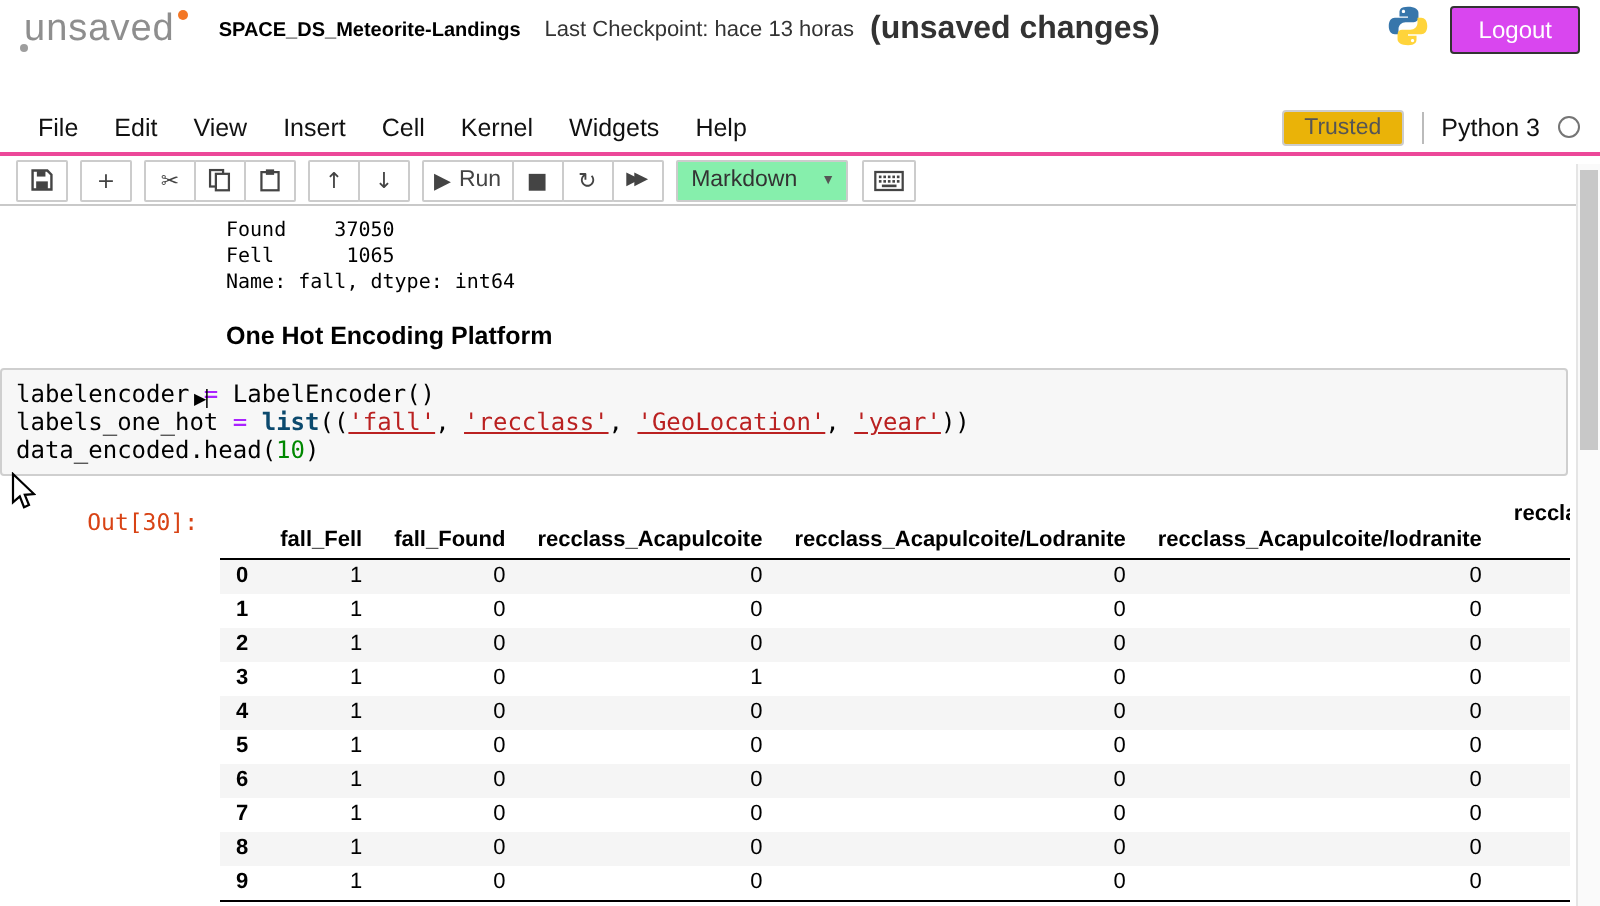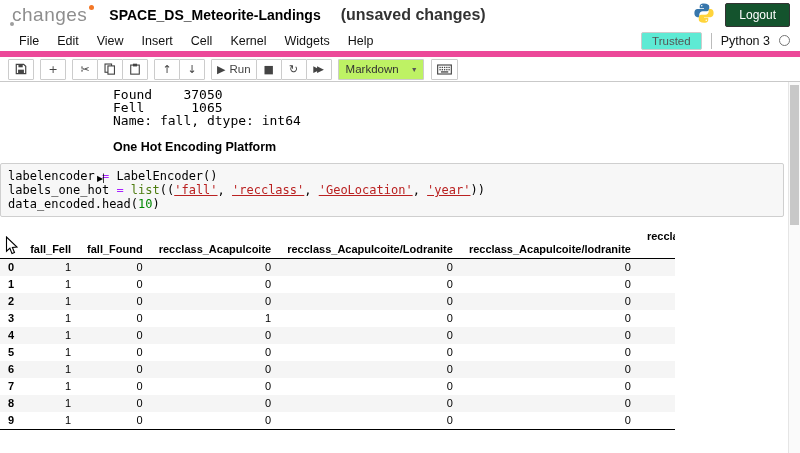--- a/index.html
+++ b/index.html
@@ -4,57 +4,57 @@
 <style>
   * { margin:0; padding:0; box-sizing:border-box; }
   html,body { width:800px; height:453px; overflow:hidden; }
   body { font-family:"Liberation Sans", sans-serif; background:#fff; position:relative; color:#000; }
 
   
   .header { height:30px; display:flex; align-items:center; padding:0 10px 0 12px; }
   .logo { position:relative; font-size:19px; color:#8e8e8e; margin-right:22px; letter-spacing:.5px; }
   .logo .moon1 { position:absolute; right:-7px; top:1px; width:5px; height:5px; border-radius:50%; background:#f37726; }
   .logo .moon2 { position:absolute; left:-2px; bottom:0px; width:4px; height:4px; border-radius:50%; background:#9e9e9e; }
-  .nb-title { font-size:14px; font-weight:600; margin-right:12px; }
+  .nb-title { font-size:10px; font-weight:600; margin-right:12px; }
   .checkpoint { font-size:11px; color:#333; }
   .unsaved { font-size:16px; color:#333; margin-left:8px;font-weight:bold; }
   .header-right { margin-left:auto; display:flex; align-items:center; gap:10px; }
-  .logout-btn { background:#14532d; color:#fff; border:1px solid #333; border-radius:2px; font-size:12px; padding:4px 13px; cursor:pointer; }
-
-  
-  .menubar { height:27px; display:flex; align-items:center; padding:0 10px; border-bottom:6px solid #ec4899; }
+  .logout-btn { background:#d946ef; color:#fff; border:1px solid #333; border-radius:2px; font-size:12px; padding:4px 13px; cursor:pointer; }
+
+  
+  .menubar { height:27px; display:flex; align-items:center; padding:0 10px; border-bottom:2px solid #ec4899;margin-top:21px; }
   .menu-item { font-size:12.5px; padding:4px 9px; cursor:pointer; color:#111; }
   .menubar-right { margin-left:auto; display:flex; align-items:center; gap:9px; }
-  .trusted-btn { font-size:11.5px; color:#555; background:#5eead4; border:1px solid #ccc; border-radius:2px; padding:2px 10px; }
+  .trusted-btn { font-size:11.5px; color:#555; background:#eab308; border:1px solid #ccc; border-radius:2px; padding:2px 10px; }
   .kernel-divider { width:1px; height:16px; background:#bbb; }
   .kernel-name { font-size:12.5px; color:#111; }
   .kernel-ind { width:11px; height:11px; border:1.5px solid #757575; border-radius:50%; display:inline-block; }
 
   
   .toolbar { height:25px; display:flex; align-items:center; padding:0 8px; border-bottom:1px solid #c9c9c9; gap:7px; }
   .btn-group { display:flex; }
   .tb-btn { height:21px; min-width:26px; background:#fff; border:1px solid #ccc; display:flex; align-items:center; justify-content:center; font-size:12px; color:#444; cursor:pointer; margin-right:-1px; padding:0 5px; border-radius:1px; }
   .tb-btn.run { gap:4px; font-size:11.5px; }
   .glyph { font-family:"DejaVu Sans", sans-serif; font-size:11px; color:#444; line-height:1; }
   .glyph.ff { letter-spacing:-3px; padding-right:3px; font-size:9px; }
-  .celltype-select { height:21px; border:1px solid #ccc; border-radius:1px; background:#bef264; display:flex; align-items:center; font-size:11.5px; color:#333; padding:0 5px 0 7px; gap:12px; cursor:pointer; }
+  .celltype-select { height:21px; border:1px solid #ccc; border-radius:1px; background:#86efac; display:flex; align-items:center; font-size:11.5px; color:#333; padding:0 5px 0 7px; gap:12px; cursor:pointer; }
   .caret { font-size:7px; color:#555; }
 
   
   .nb { padding-top:6px; position:relative; height:371px; overflow:hidden; }
-  .prev-out { margin-left:113px; font-family:"DejaVu Sans Mono","Liberation Mono",monospace; font-size:13px; line-height:13px; white-space:pre; color:#000; }
+  .prev-out { margin-left:113px; font-family:"DejaVu Sans Mono","Liberation Mono",monospace; font-size:10px; line-height:13px; white-space:pre; color:#000; }
   .md-head { margin:13px 0 0 113px; font-size:12.5px; font-weight:bold; }
 
   .code-row { display:flex; margin-top:9px; position:relative; }
   .prompt { width:110px; flex:0 0 110px; text-align:right; padding-right:11px; font-family:"DejaVu Sans Mono","Liberation Mono",monospace; font-size:11.5px; padding-top:5px; }
   .prompt.in { color:#303F9F; }
   .prompt.out { color:#D84315; }
   .fold-ind { position:absolute; left:97px; top:11px; font-size:8px; color:#000; letter-spacing:0; }
   .input-area { flex:1; margin-right:16px; background:#f7f7f7; border:1px solid #cfcfcf; border-radius:2px; padding:5px 7px; font-family:"DejaVu Sans Mono","Liberation Mono",monospace; font-size:12px; line-height:14px; cursor:text; }
-  .tk-pl { color:#000; } .tk-op { color:#AA22FF; } .tk-bi { color:#4d7c0f; } .tk-st { color:#BA2121;text-decoration:underline; } .tk-nu { color:#080; }
+  .tk-pl { color:#000; } .tk-op { color:#AA22FF; } .tk-bi { color:#0c4a6e;font-weight:bold; } .tk-st { color:#BA2121;text-decoration:underline; } .tk-nu { color:#080; }
 
   .out-row { display:flex; margin-top:11px; }
   .table-wrap { width:675px; overflow:hidden; }
   table.dataframe { border-collapse:collapse; font-size:11px; table-layout:auto; }
   .dataframe th, .dataframe td { text-align:right; border:none; padding:2px 8px; line-height:13px; }
   .dataframe thead th { font-weight:bold; vertical-align:bottom; white-space:pre; }
   .dataframe thead { border-bottom:1px solid #000; }
   .dataframe tbody th { font-weight:bold; }
   .dataframe tbody tr:nth-child(odd) { background:#f5f5f5; }
   .dataframe tbody tr:last-child { border-bottom:1px solid #000; }
@@ -71,25 +71,26 @@
   .vscroll { position:absolute; right:0; top:82px; bottom:0; width:12px; background:#fafafa; border-left:1px solid #e5e5e5; }
   .vthumb { position:absolute; top:3px; left:1px; width:9px; height:140px; background:#c8c8c8; cursor:grab; }
 
   .mouse-cursor { position:absolute; left:5px; top:236px; pointer-events:none; }
 </style>
 </head>
 <body>
 
 <div class="header">
   <div class="logo">
-    <span>changes</span>
+    <span>unsaved</span>
     <span class="moon1"></span>
     <span class="moon2"></span>
   </div>
   <span class="nb-title">SPACE_DS_Meteorite-Landings</span>
+  <span class="checkpoint">Last Checkpoint: hace 13 horas</span>
   <span class="unsaved">(unsaved changes)</span>
   <div class="header-right">
     <span>
       <svg width="22" height="22" viewBox="0 0 32 32">
         <path fill="#3776AB" d="M15.9 2c-5.2 0-6.1 2.2-6.1 4.3V9h6.2v1H6.4C3.9 10 2 12 2 16s1.9 6 4.4 6h2.7v-3.6c0-2.8 2.3-5.1 5.1-5.1h6c2 0 3.4-1.4 3.4-3.4V6.3C23.6 4 21.1 2 15.9 2zm-3.2 2.2c.7 0 1.2.5 1.2 1.2s-.5 1.2-1.2 1.2-1.2-.5-1.2-1.2.5-1.2 1.2-1.2z"></path>
         <path fill="#FFD43B" d="M16.1 30c5.2 0 6.1-2.2 6.1-4.3V23h-6.2v-1h9.6c2.5 0 4.4-2 4.4-6s-1.9-6-4.4-6h-2.7v3.6c0 2.8-2.3 5.1-5.1 5.1h-6c-2 0-3.4 1.4-3.4 3.4v3.6c0 2.3 2.5 4.3 7.7 4.3zm3.2-2.2c-.7 0-1.2-.5-1.2-1.2s.5-1.2 1.2-1.2 1.2.5 1.2 1.2-.5 1.2-1.2 1.2z"></path>
       </svg>
     </span>
     <button class="logout-btn">Logout</button>
   </div>
@@ -204,20 +205,21 @@
   <div class="code-row">
     <span class="fold-ind">▶▏</span>
     <div class="input-area">
         <div><span class="tk-pl">labelencoder </span><span class="tk-op">=</span><span class="tk-pl"> LabelEncoder()</span></div>
         <div><span class="tk-pl">labels_one_hot </span><span class="tk-op">=</span><span class="tk-pl"> </span><span class="tk-bi">list</span><span class="tk-pl">((</span><span class="tk-st">'fall'</span><span class="tk-pl">, </span><span class="tk-st">'recclass'</span><span class="tk-pl">, </span><span class="tk-st">'GeoLocation'</span><span class="tk-pl">, </span><span class="tk-st">'year'</span><span class="tk-pl">))</span></div>
         <div><span class="tk-pl">data_encoded.head(</span><span class="tk-nu">10</span><span class="tk-pl">)</span></div>
       </div>
   </div>
 
   <div class="out-row">
+    <div class="prompt out">Out[30]:</div>
     <div class="table-wrap">
       <table class="dataframe">
         <thead>
             <tr>
               <th></th>
               <th>fall_Fell</th>
               <th>fall_Found</th>
               <th>recclass_Acapulcoite</th>
               <th>recclass_Acapulcoite/Lodranite</th>
               <th>recclass_Acapulcoite/lodranite</th>

